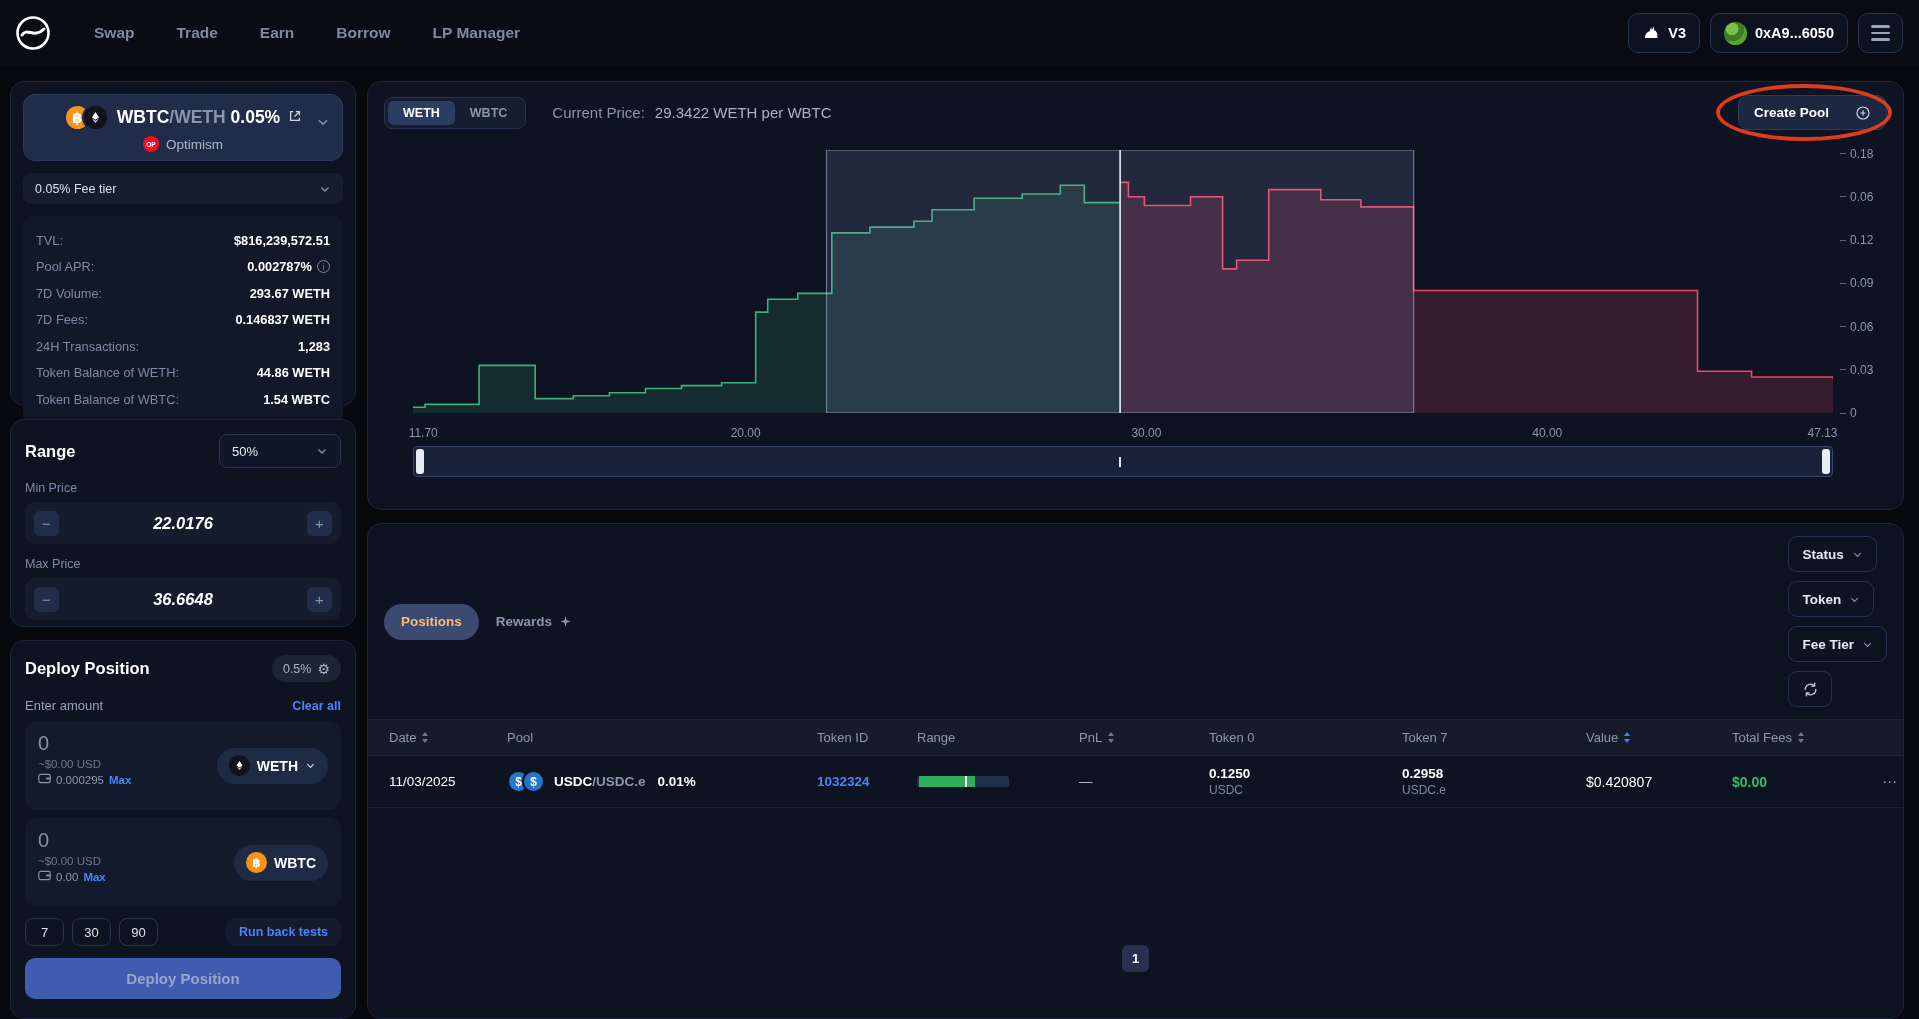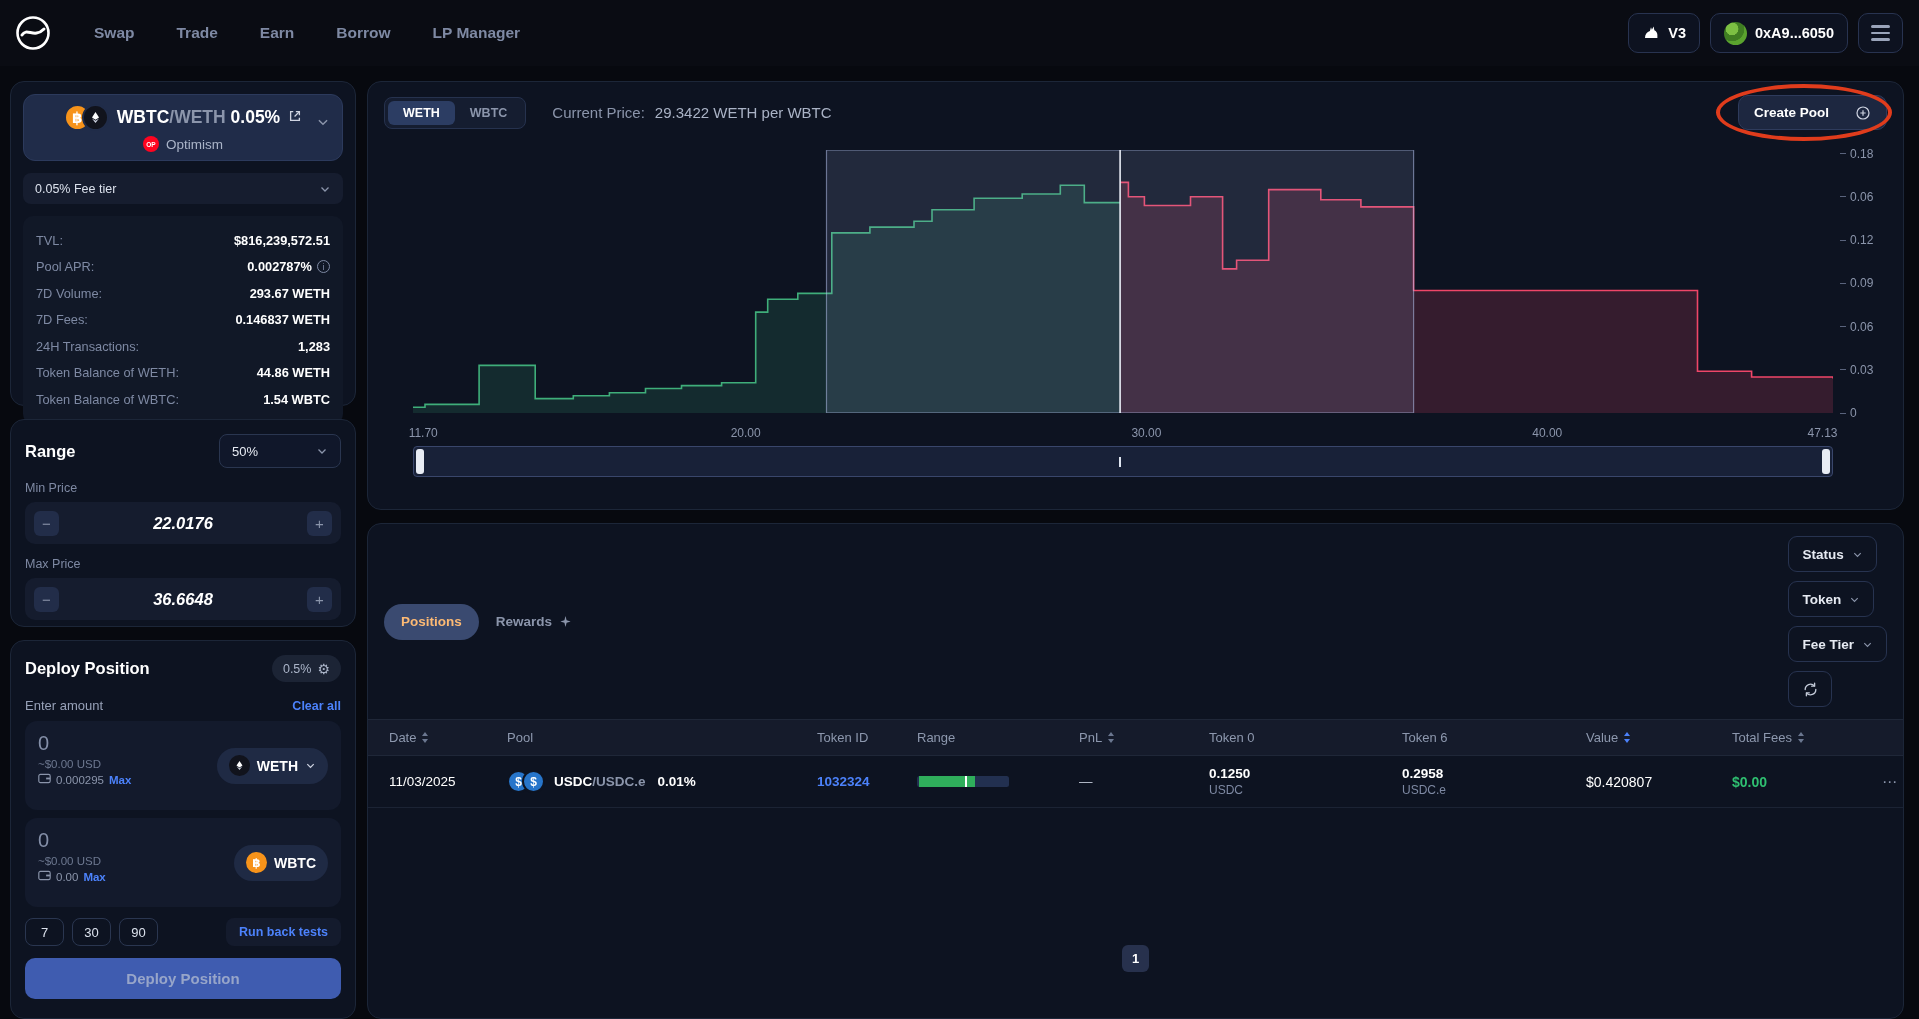--- a/index.html
+++ b/index.html
@@ -518,21 +518,21 @@
               <span>PnL</span>
               <span class="sort">
                 <i class="up"></i>
                 <i class="dn"></i>
               </span>
             </div>
           <div class="th">
               <span>Token 0</span>
             </div>
           <div class="th">
-              <span>Token 6</span>
+              <span>Token 7</span>
             </div>
           <div class="th">
               <span>Value</span>
               <span class="sort blue">
                 <i class="up"></i>
                 <i class="dn"></i>
               </span>
             </div>
           <div class="th">
               <span>Total Fees</span>

